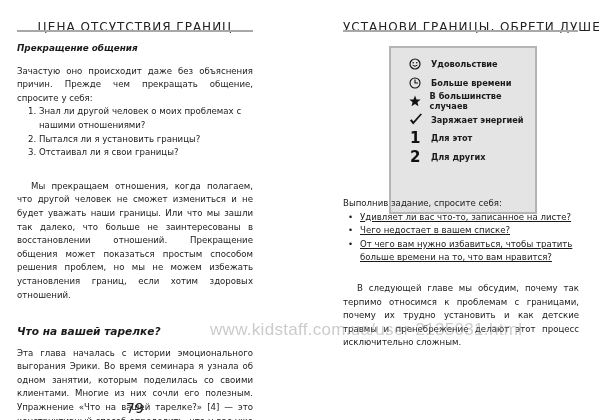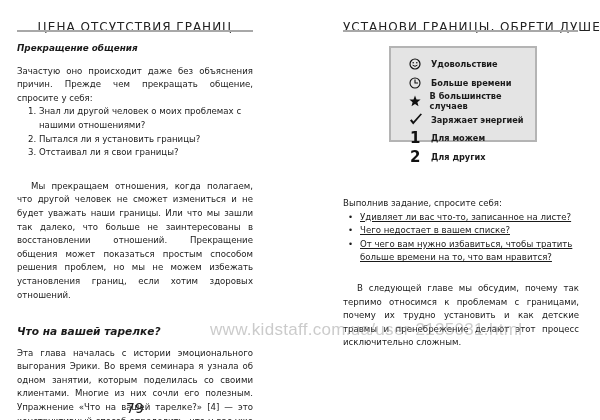--- a/index.html
+++ b/index.html
@@ -31,21 +31,21 @@
     p.indent { text-indent: 14px; }
     p.spaced { margin-top: 20px; }
 
     ol.qlist { list-style: none; padding-left: 11px; }
     ol.qlist li { padding-left: 11px; text-indent: -11px; }
 
     .page-number { position: absolute; top: 400px; font-size: 14px; width: 100%; text-align: center; }
     .page-left .page-number { left: 0; width: 270px; }
 
     .legend-box {
-      position: absolute; left: 89px; top: 46px; width: 148px; height: 96px;
+      position: absolute; left: 89px; top: 46px; width: 148px; height: 168px;
       background: #e4e4e4; border: 2px solid #b4b4b4; padding: 7px 0 0 18px;
     }
     .legend-row { display: flex; align-items: center; height: 18.5px; }
     .legend-icon { width: 22px; display: flex; align-items: center; justify-content: flex-start; font-weight: bold; color: #111; }
     .legend-icon.num { font-size: 15px; padding-left: 1px; }
     .legend-label { font-size: 8.2px; font-weight: bold; color: #1a1a1a; }
 
     .page-right .text-col { left: 43px; top: 197px; width: 236px; }
     ul.blist { list-style: none; padding-left: 5px; }
     ul.blist li { padding-left: 12px; position: relative; text-decoration: underline; }
@@ -118,21 +118,21 @@
     <div class="legend-row">
       <span class="legend-icon">
         <svg width="14" height="13" viewBox="0 0 14 13">
             <path d="M1 7.5 L4.2 11.5 L13 1.2 L11.6 0.6 L4.4 8.6 L2.6 6.2 Z" fill="#111"></path>
           </svg>
       </span>
       <span class="legend-label">Заряжает энергией</span>
     </div>
     <div class="legend-row">
       <span class="legend-icon num">1</span>
-      <span class="legend-label">Для можем</span>
+      <span class="legend-label">Для этот</span>
     </div>
     <div class="legend-row">
       <span class="legend-icon num">2</span>
       <span class="legend-label">Для других</span>
     </div>
   </div>
 
   <div class="text-col">
     <p>Выполнив задание, спросите себя:</p>
     <ul class="blist">

